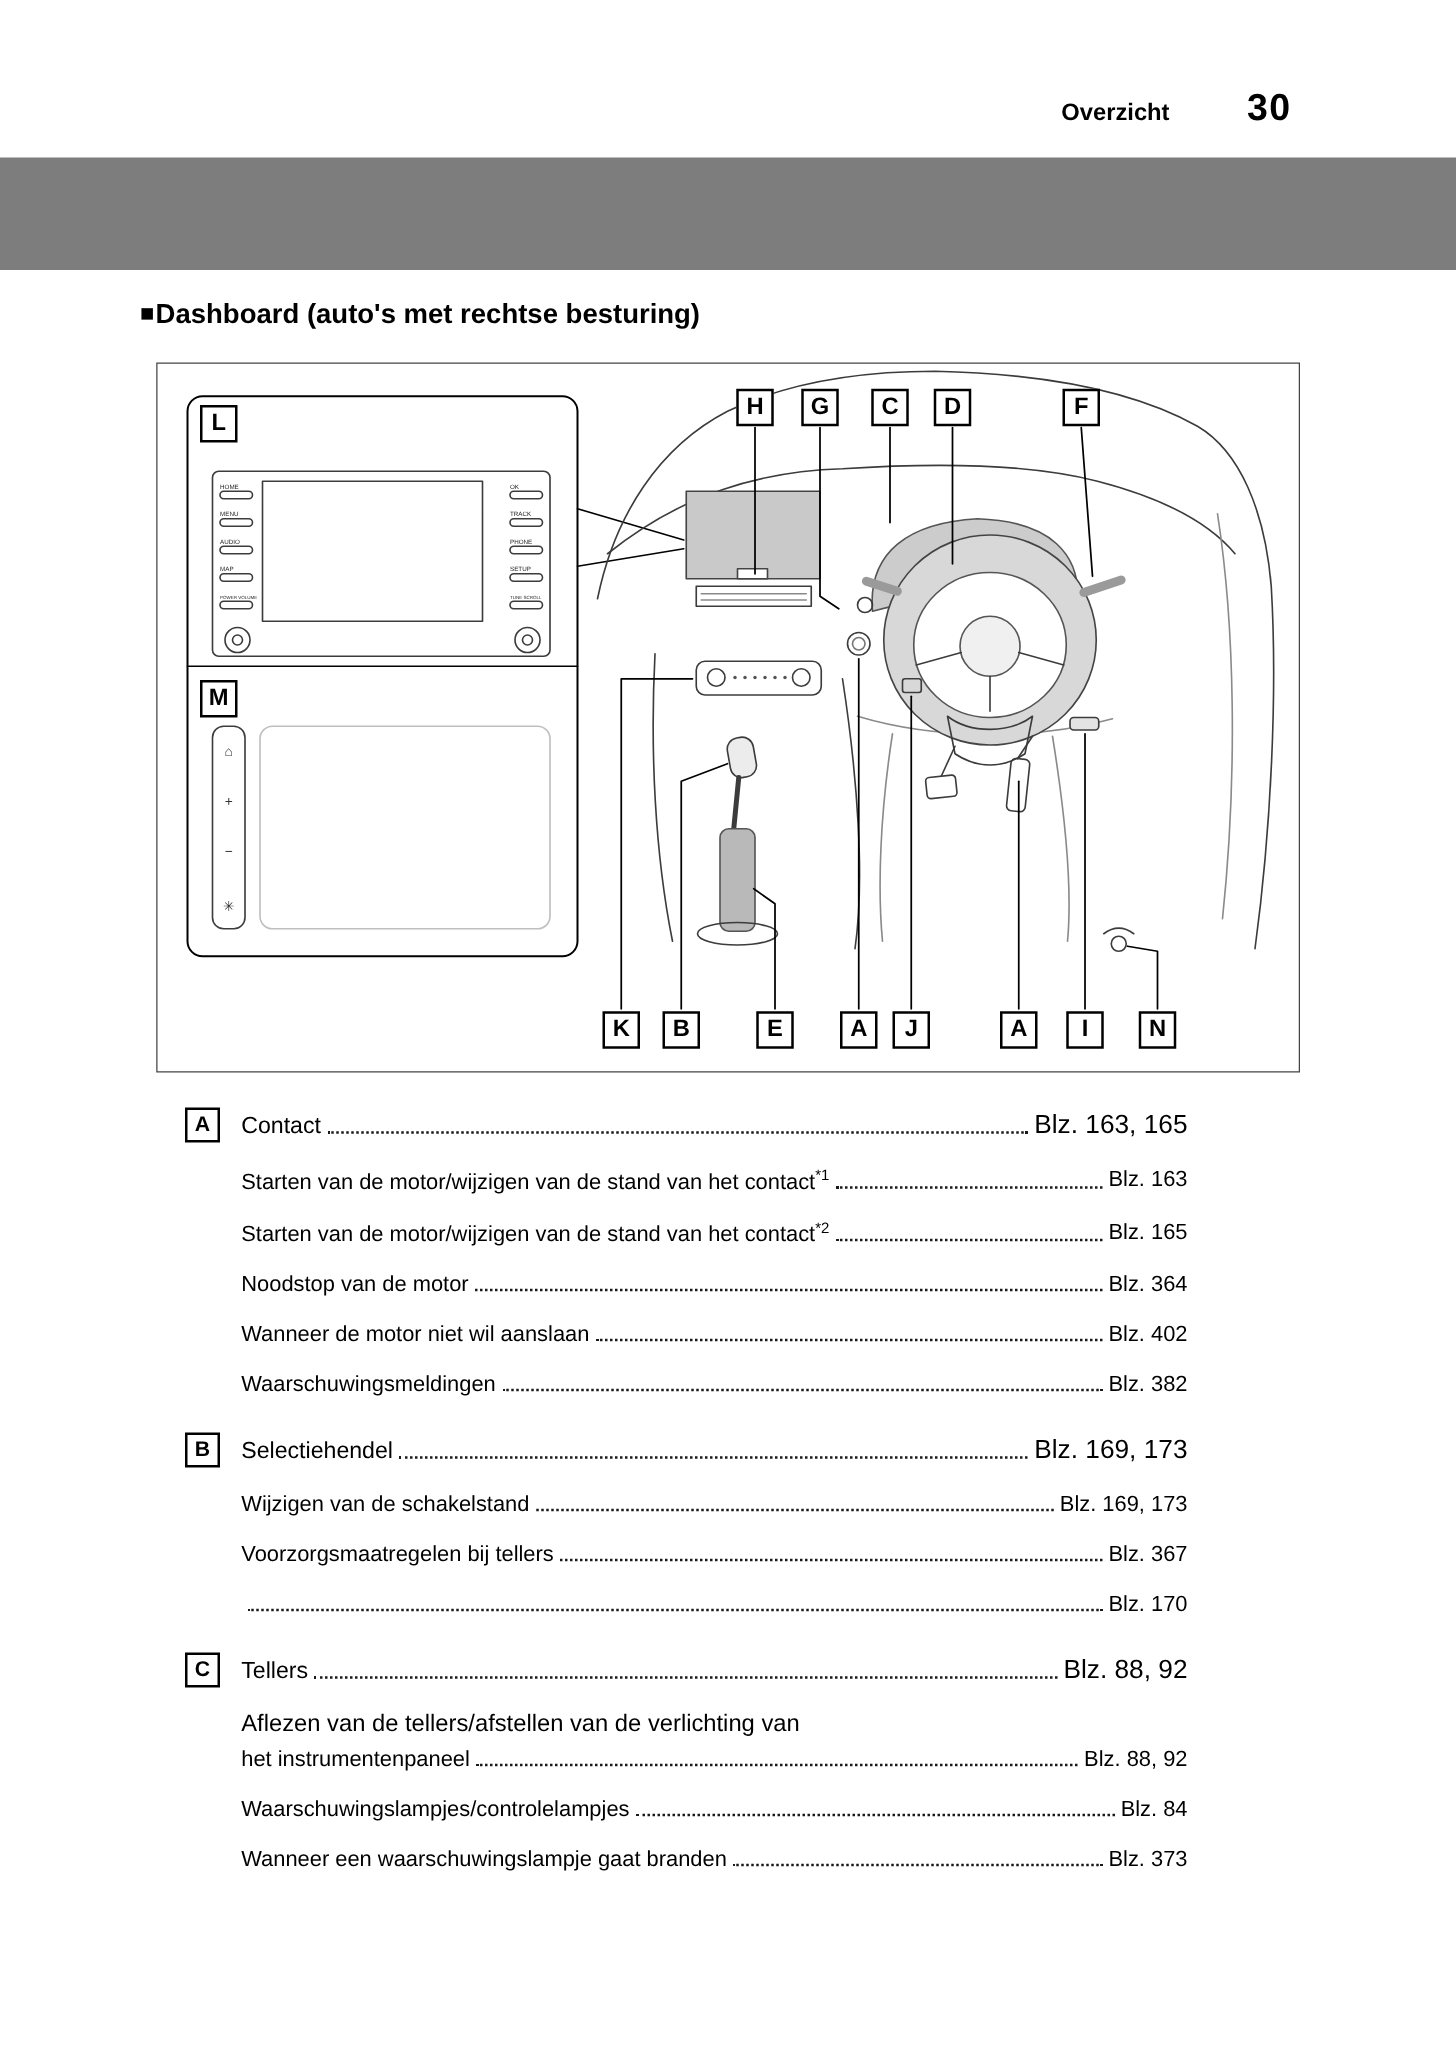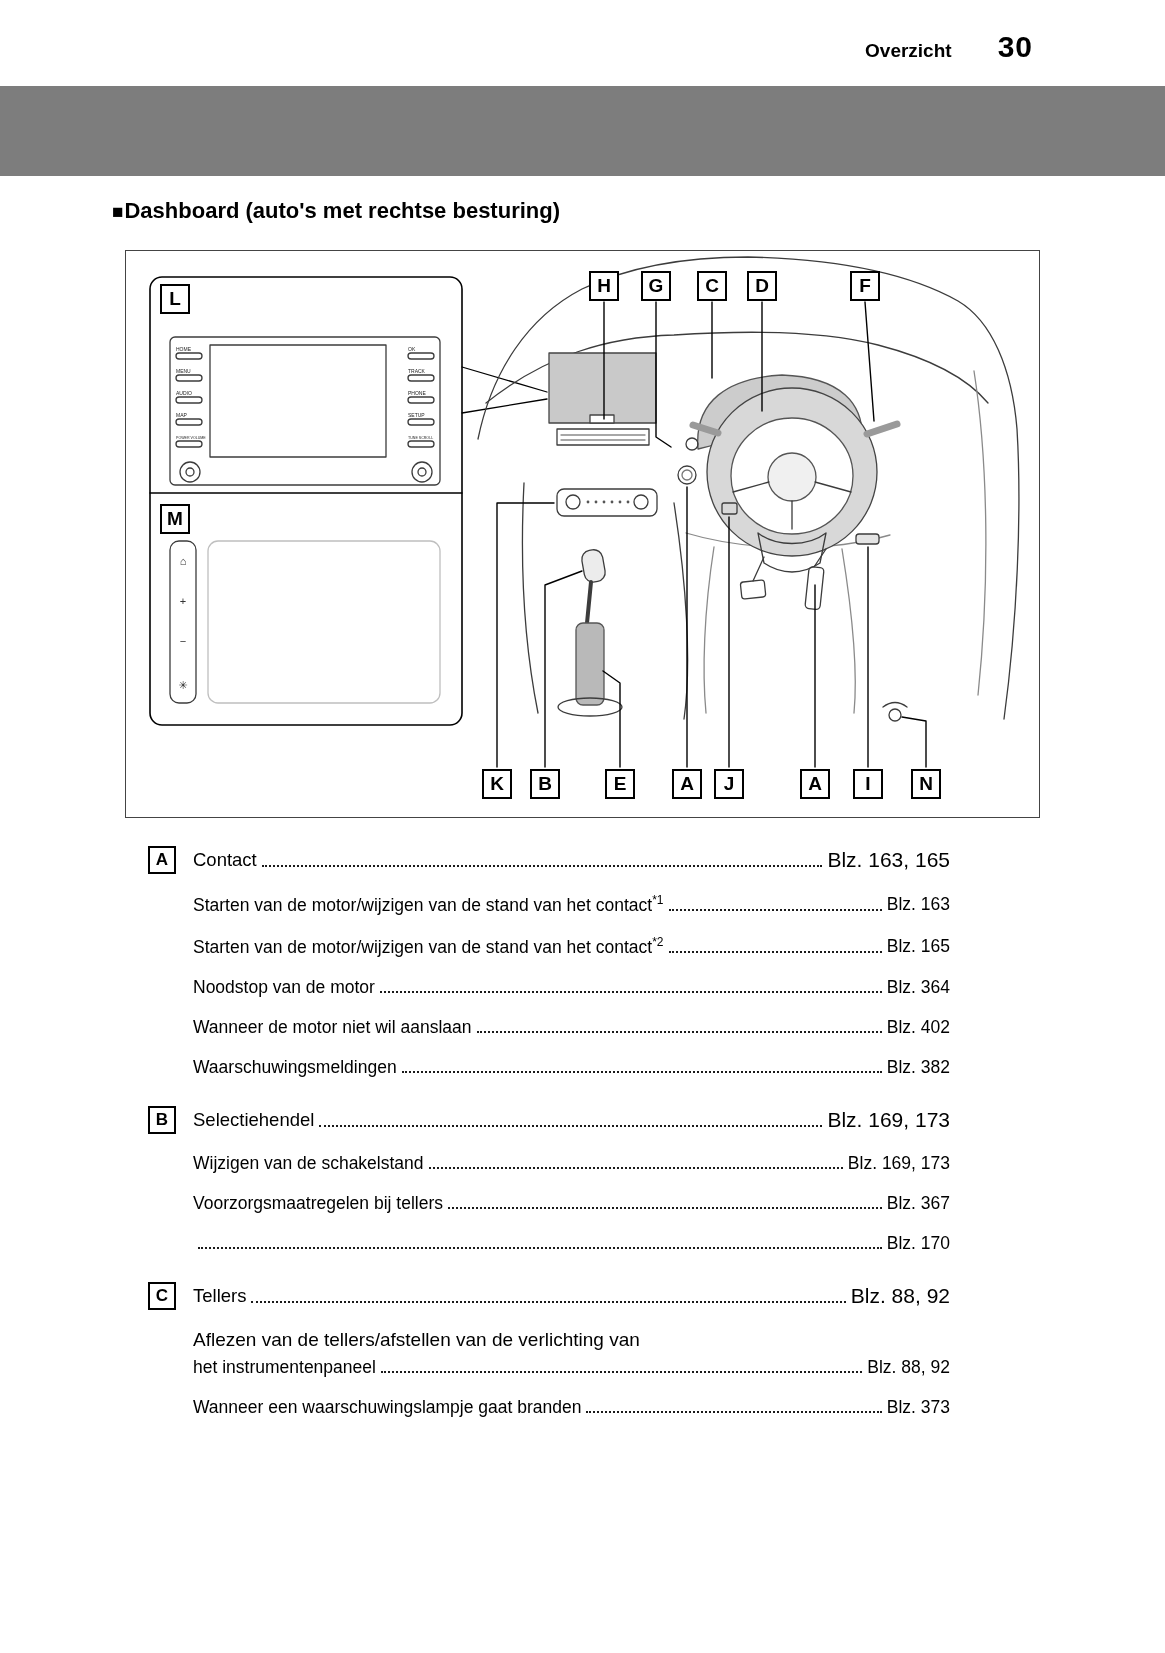--- a/index.html
+++ b/index.html
@@ -3,21 +3,21 @@
 <meta charset="utf-8">
 <style>
   html,body{margin:0;padding:0;background:#fff;}
   body{
     width:1165px;height:1653px;position:relative;
     font-family:"Liberation Sans", sans-serif;color:#000;overflow:hidden;
   }
   
   .top-header{
     height:86px;display:flex;align-items:baseline;justify-content:flex-end;
-    padding:30px 132px 0 0;box-sizing:border-box;gap:46px;
+    padding:30px 132px 0 0;box-sizing:border-box;gap:62px;margin-top:40px;
   }
   .header-label{font-size:19px;font-weight:bold;}
   .page-number{font-size:30px;font-weight:bold;letter-spacing:1px;}
   .gray-band{height:90px;background:#7d7d7d;}
   
   .section-heading{
     margin:24px 0 0 112px;font-size:22px;font-weight:bold;
     display:flex;align-items:center;line-height:1;
   }
   .section-bullet{font-size:19px;margin-right:1px;}
@@ -36,21 +36,21 @@
   .index{margin:26px 0 0 148px;width:802px;}
   .sec{margin-top:28px;}
   .sec-row{display:flex;align-items:center;}
   .letter-box{
     flex:0 0 auto;width:28px;height:28px;border:2px solid #000;box-sizing:border-box;
     display:flex;align-items:center;justify-content:center;
     font-size:17px;font-weight:bold;margin-right:17px;background:#fff;
   }
   .sec-title{font-size:18.5px;font-weight:normal;white-space:nowrap;}
   .sec-page{font-size:21px;font-weight:normal;white-space:nowrap;}
-  .item-row{display:flex;align-items:center;margin:19px 0 0 45px;font-size:17.5px;}
+  .item-row{display:flex;align-items:flex-start;margin:19px 0 0 45px;font-size:17.5px;}
   .item-row.tight{margin-top:6px;}
   .item-line1{margin:19px 0 0 45px;font-size:19px;}
   .item-text{flex:0 1 auto;}
   .item-page{white-space:nowrap;}
   sup.fn{font-size:12px;}
   .leader{
     flex:1 1 auto;min-width:20px;height:0;
     border-bottom:2px dotted #1a1a1a;
     align-self:flex-end;margin:0 5px 5px 5px;
   }
@@ -304,19 +304,24 @@
     </div>
     <div>
       <div class="item-line1">Aflezen van de tellers/afstellen van de verlichting van</div>
       <div class="item-row tight">
         <span class="item-text">het instrumentenpaneel</span>
         <span class="leader"></span>
         <span class="item-page">Blz. 88, 92</span>
       </div>
     </div>
     <div class="item-row">
+      <span class="item-text">Waarschuwingslampjes/controlelampjes</span>
+      <span class="leader"></span>
+      <span class="item-page">Blz. 84</span>
+    </div>
+    <div class="item-row">
       <span class="item-text">Wanneer een waarschuwingslampje gaat branden</span>
       <span class="leader"></span>
       <span class="item-page">Blz. 373</span>
     </div>
   </section>
 
 </main>
 
 </body></html>

